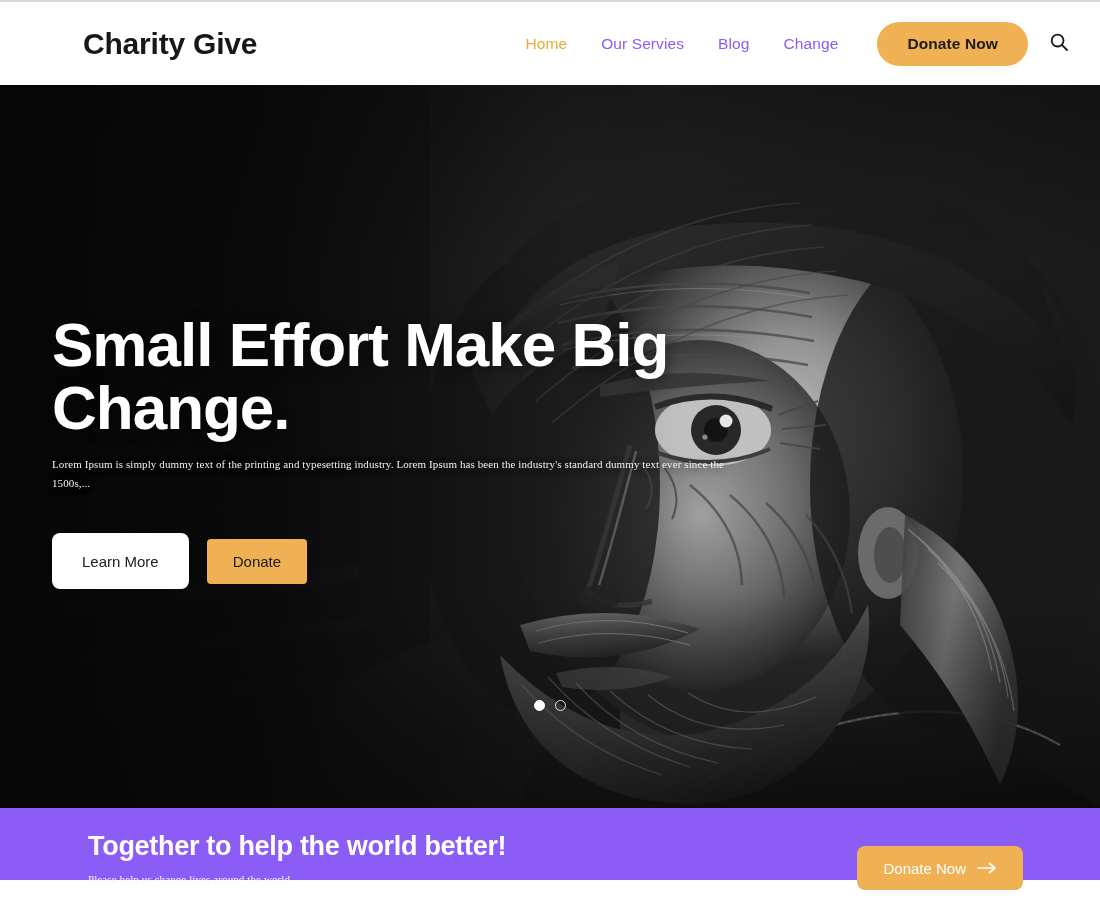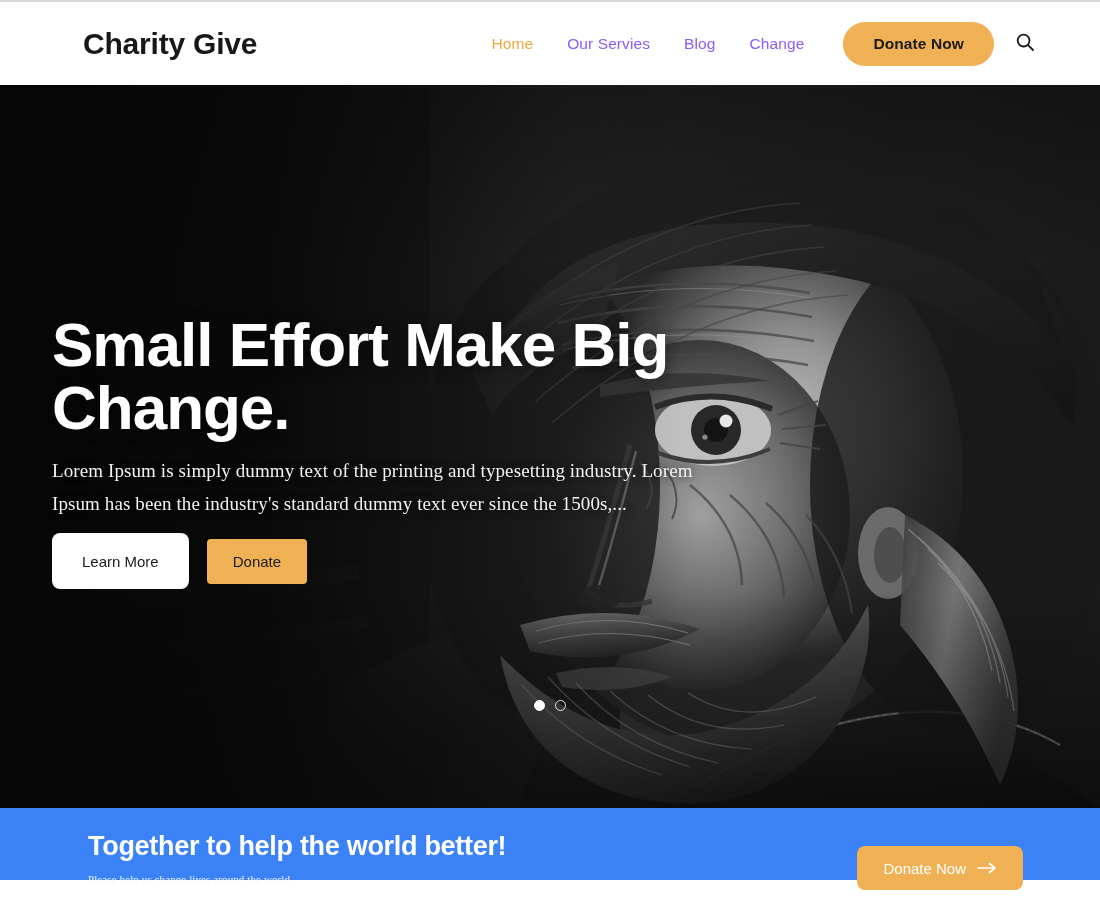--- a/index.html
+++ b/index.html
@@ -26,21 +26,21 @@
   }
   .logo {
     position:absolute; left:83px; top:50%; transform:translateY(-50%);
     font-family:"Liberation Sans", sans-serif;
     font-size:30px; font-weight:700; letter-spacing:-0.2px;
     color:#18181a; white-space:nowrap;text-align:center;
   }
   .nav {
     position:absolute; right:0; top:0; height:83px;
     display:flex; align-items:center; gap:0;
-    padding-right:62px;
+    padding-right:28px;
   }
   .nav-link {
     font-size:15.5px; color:#8b5cf6; text-decoration:none;
     padding:0 17px; white-space:nowrap; letter-spacing:0.1px;
     cursor:pointer;
   }
   .nav-link.active { color:#e9a93c; }
   .donate-pill {
     margin-left:22px;
     background:#efb153; color:#1b1b1b;
@@ -76,21 +76,21 @@
   }
   .hero-title {
     position:absolute; left:0; top:228px; width:640px;
     color:#ffffff; font-size:62px; line-height:1.02;
     font-weight:700; letter-spacing:-1px;
     text-shadow:0 2px 14px rgba(0,0,0,0.5);
   }
   .hero-sub {
     position:absolute; left:0; top:370px; width:680px;
     color:#f2f2f2; font-family:"Liberation Serif", serif;
-    font-size:19px; line-height:1.72; letter-spacing:0.1px;
+    font-size:11px; line-height:1.72; letter-spacing:0.1px;
     text-shadow:0 1px 8px rgba(0,0,0,0.65);
   }
   .hero-actions {
     position:absolute; left:0; top:448px;
     display:flex; align-items:center; gap:18px;
   }
   .btn-learn {
     background:#ffffff; color:#1b1b1b;
     border:none; border-radius:8px;
     height:56px; padding:0 30px;
@@ -113,21 +113,21 @@
   .dot {
     width:11px; height:11px; border-radius:50%;
     border:1.5px solid rgba(255,255,255,0.85);
     background:transparent; cursor:pointer; padding:0;
   }
   .dot.active { background:#ffffff; border-color:#ffffff; }
 
   
   .cta {
     position:absolute; left:0; top:808px; width:1100px; height:72px;
-    background:#3b82f6;
+    background:#8b5cf6;
   }
   .cta-text { position:absolute; left:88px; top:24px; }
   .cta-title {
     color:#ffffff; font-size:27px; font-weight:700;
     letter-spacing:-0.3px; line-height:1.1;
   }
   .cta-sub {
     margin-top:11px; color:#f3f8ff;
     font-family:"Liberation Serif", serif;
     font-size:11px; letter-spacing:0.1px;

